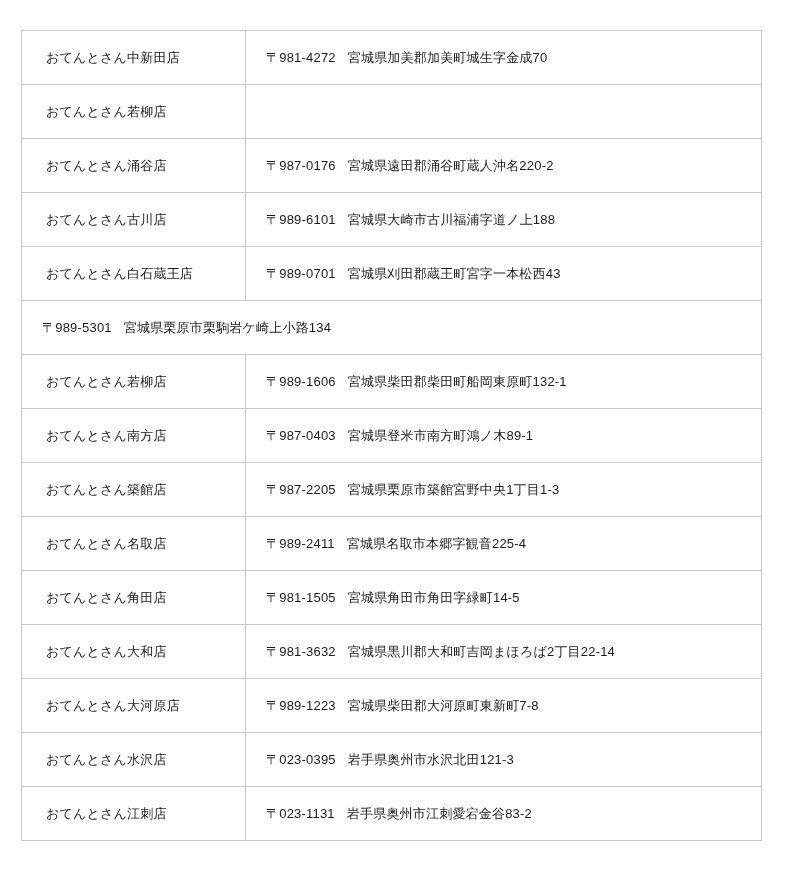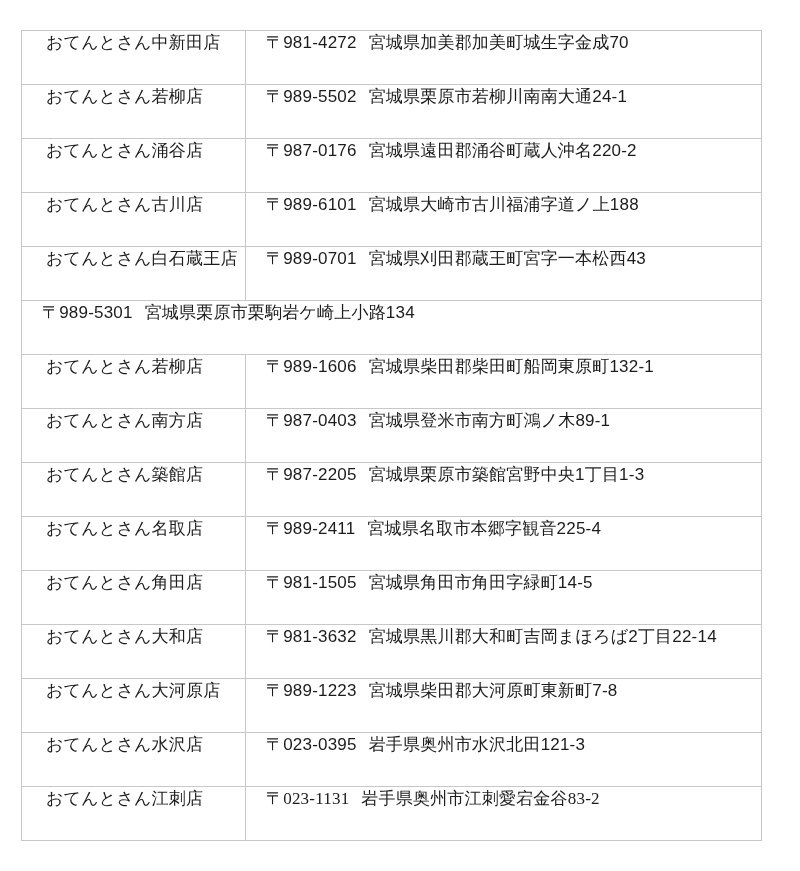--- a/index.html
+++ b/index.html
@@ -20,28 +20,27 @@
     background: #ffffff;
   }
   .row {
     display: flex;
     height: 53px;
     border-bottom: 1px solid #c8c8c8;
     align-items: stretch;
   }
   .row:last-child {
     border-bottom: none;
-    font-family: Liberation Serif, serif;
   }
   .cell {
     display: flex;
-    align-items: flex-start;
+    align-items: center;
     box-sizing: border-box;
     color: #1c1c1c;
-    font-size: 17px;
+    font-size: 13px;
     font-weight: 500;
     letter-spacing: 0.2px;
     white-space: nowrap;
     overflow: hidden;
   }
   .cell-name {
     flex: 0 0 224px;
     width: 224px;
     padding-left: 24px;
     border-right: 1px solid #c8c8c8;
@@ -65,24 +64,20 @@
     <div class="cell cell-addr">
       <span class="postal">〒981-4272</span>
       <span class="address">宮城県加美郡加美町城生字金成70</span>
     </div>
   </div>
 
   <div class="row">
     <div class="cell cell-name">
       <span>おてんとさん若柳店</span>
     </div>
-    <div class="cell cell-addr">
-      <span class="postal">〒989-5502</span>
-      <span class="address">宮城県栗原市若柳川南南大通24-1</span>
-    </div>
   </div>
 
   <div class="row">
     <div class="cell cell-name">
       <span>おてんとさん涌谷店</span>
     </div>
     <div class="cell cell-addr">
       <span class="postal">〒987-0176</span>
       <span class="address">宮城県遠田郡涌谷町蔵人沖名220-2</span>
     </div>

